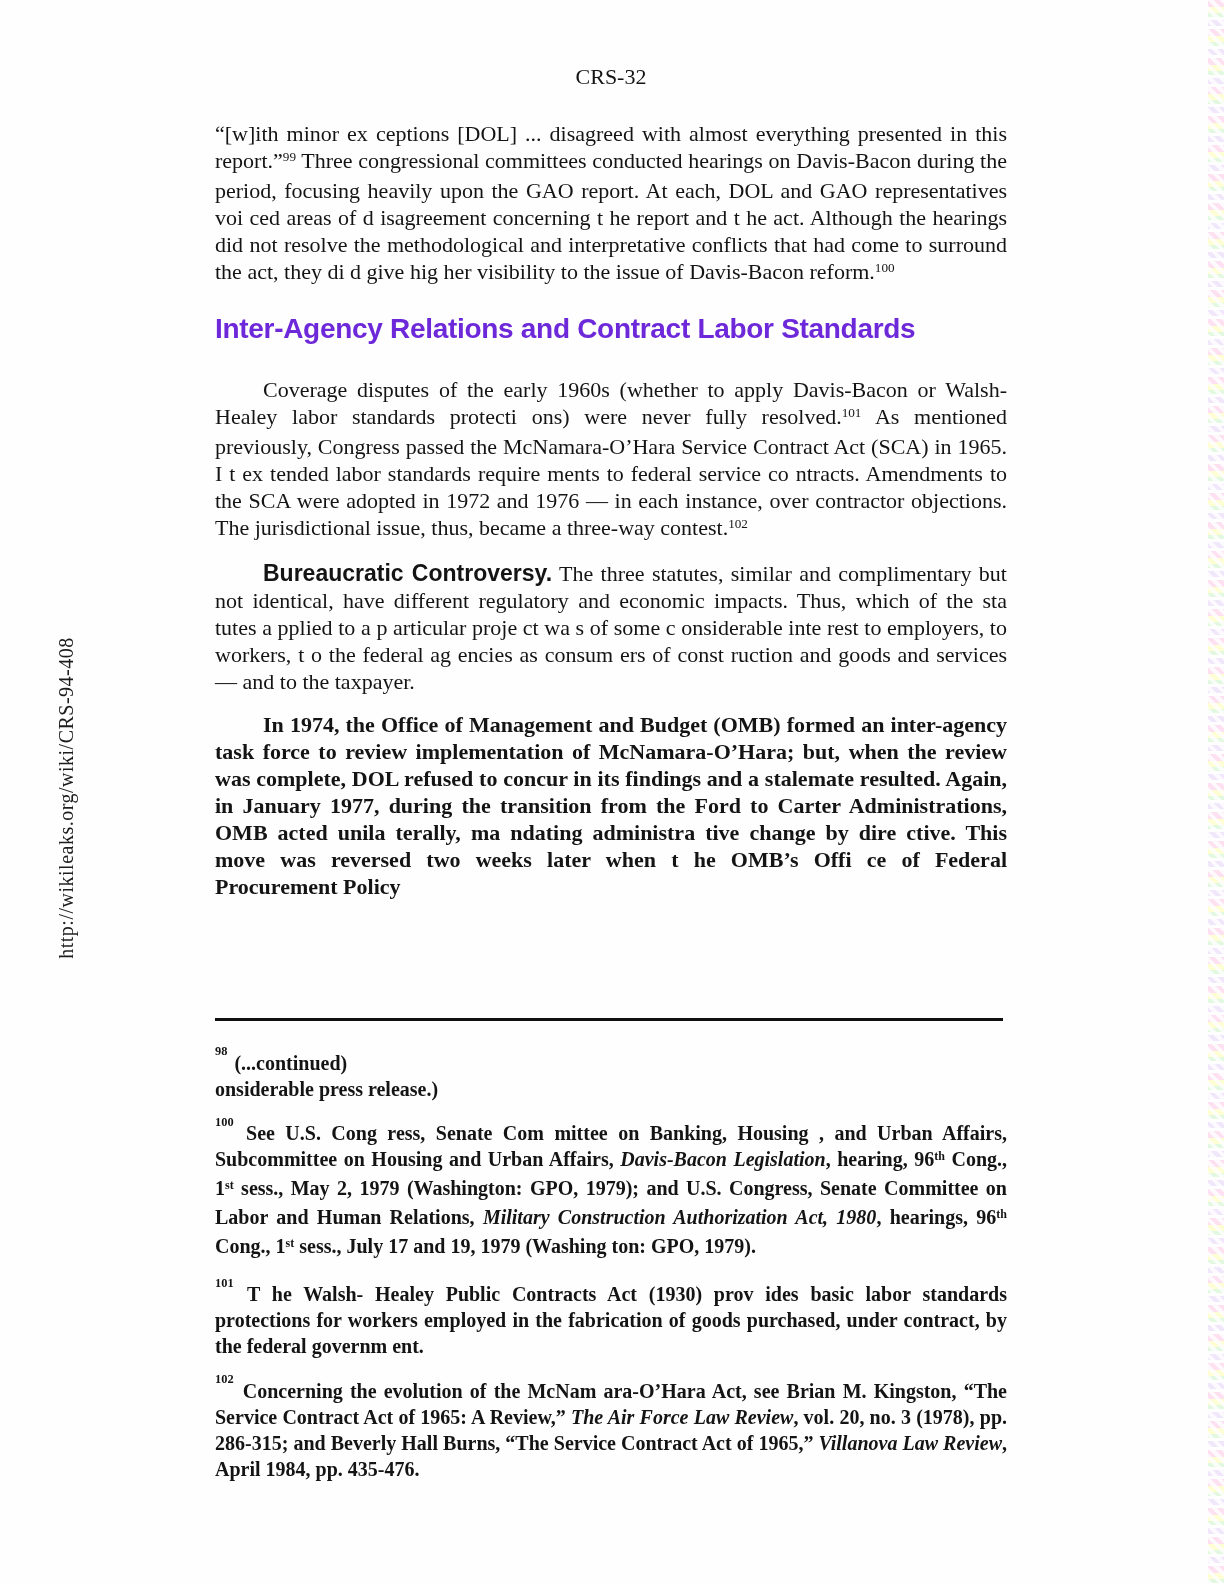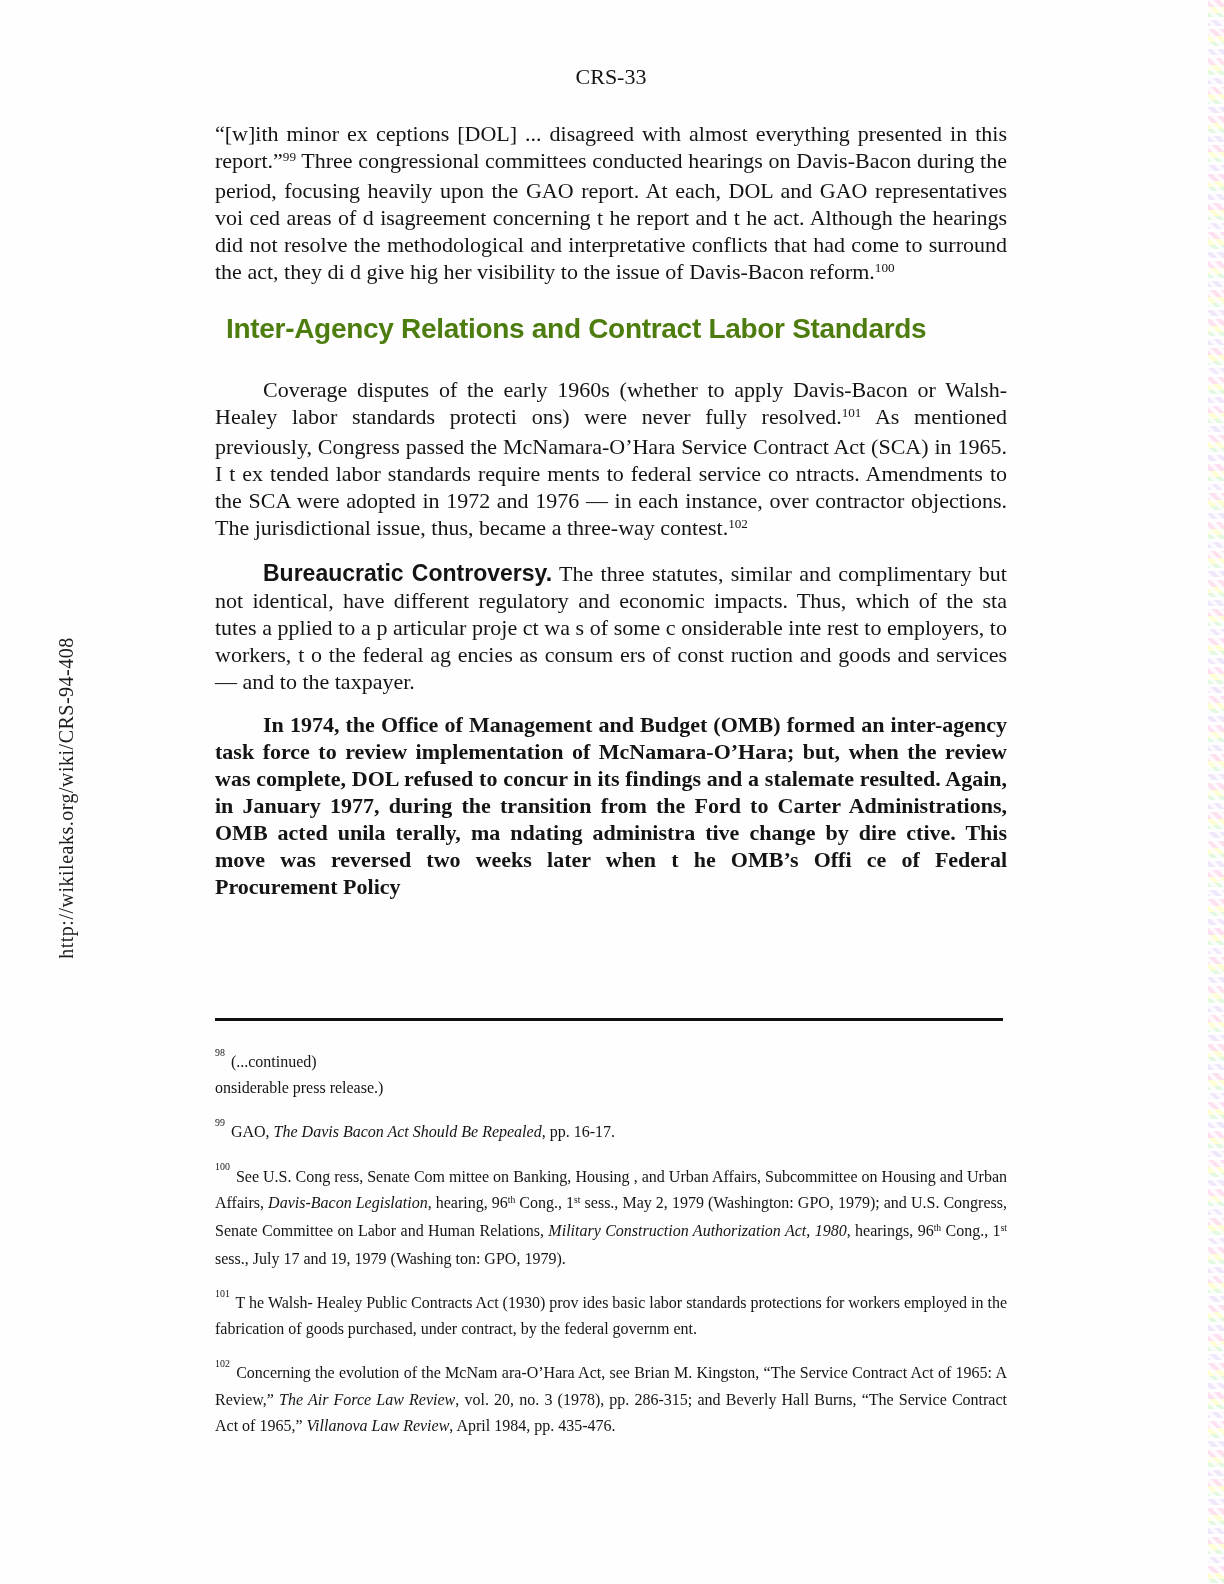--- a/index.html
+++ b/index.html
@@ -48,79 +48,79 @@
   }
   .body-par.indent{text-indent:48px;margin-top:16px;}
   .p2{margin-top:30px;}
   .p3{margin-top:28px;}
   .p4{margin-top:26px;font-weight:bold;}
   h1.section-heading{
     font-family:"Liberation Sans","DejaVu Sans",sans-serif;
     font-weight:700;
     font-size:28px;
     letter-spacing:-0.3px;
-    color:#4d7c0f;
-    margin:24px 0 30px 11px;
+    color:#6d28d9;
+    margin:24px 0 30px 0;
     line-height:34px;
   }
   .seg-sup{font-size:0.60em;position:relative;top:-0.55em;}
   .seg-italic{font-style:italic;}
   .seg-bold-sans{
     font-family:"Liberation Sans","DejaVu Sans",sans-serif;
     font-weight:700;
     font-size:23px;
   }
   .fn-rule{
     margin-top:118px;
     width:788px;
     height:3px;
     background:#101010;
     border:none;
   }
   .footnote{
-    font-size:16px;
+    font-size:20px;
     line-height:26px;
     text-align:justify;
     margin:14px 0 0 0;
+    font-weight:bold;
   }
   .footnote.first{margin-top:24px;}
   .fn-marker{
     font-size:0.62em;
     position:relative;top:-0.55em;
     margin-right:2px;
   }
 </style>
 </head>
 <body>
 
 <div class="page">
 
   <div class="edge-pattern"></div>
 
   <div class="sidebar-url">http://wikileaks.org/wiki/CRS-94-408</div>
 
   <div class="content">
 
-    <div class="page-header">CRS-33</div>
+    <div class="page-header">CRS-32</div>
 
     <p class="body-par p1"><span>“[w]ith minor ex ceptions [DOL] ... disagreed with almost everything presented in this report.”</span><span class="seg-sup">99</span><span>  Three congressional committees conducted hearings on Davis-Bacon during the period, focusing heavily upon the GAO report.  At each, DOL and GAO representatives voi ced areas of d isagreement concerning t he report and t he act.  Although the hearings did not resolve the methodological and interpretative conflicts that had come to surround the act, they di d give hig her visibility to the issue of Davis-Bacon reform.</span><span class="seg-sup">100</span></p>
 
     <h1 class="section-heading">Inter-Agency Relations and Contract Labor Standards</h1>
 
     <p class="body-par indent p2"><span>Coverage disputes of the early 1960s (whether to apply Davis-Bacon or Walsh-Healey labor standards protecti ons) were never fully resolved.</span><span class="seg-sup">101</span><span>  As mentioned previously, Congress passed the McNamara-O’Hara Service Contract Act (SCA) in 1965.  I t ex tended labor standards require ments to federal service co ntracts. Amendments to the SCA were adopted in 1972 and 1976 — in each instance, over contractor objections.  The jurisdictional issue, thus, became a three-way contest.</span><span class="seg-sup">102</span></p>
 
     <p class="body-par indent p3"><span class="seg-bold-sans">Bureaucratic Controversy.</span><span>  The three statutes, similar and complimentary but not identical, have different regulatory and economic impacts.  Thus, which of the sta tutes a pplied to a p articular proje ct wa s of some c onsiderable inte rest to employers, to workers, t o the federal ag encies as consum ers of const ruction and goods and services — and to the taxpayer.</span></p>
 
     <p class="body-par indent p4"><span>In 1974, the Office of Management and Budget (OMB) formed an inter-agency task force to review implementation of McNamara-O’Hara; but, when the review was complete, DOL refused to concur in its findings and a stalemate resulted.  Again, in January 1977, during the transition from the Ford to Carter Administrations, OMB acted unila terally, ma ndating administra tive change by dire ctive.  This move was reversed two weeks later when t he OMB’s Offi ce of Federal Procurement Policy</span></p>
 
     <div class="fn-rule"></div>
 
     <p class="footnote first"><sup class="fn-marker">98</sup><span><span> (...continued)</span><br><span>onsiderable press release.)</span></span></p>
 
-    <p class="footnote"><sup class="fn-marker">99</sup><span><span> GAO, </span><span class="seg-italic">The Davis Bacon Act Should Be Repealed</span><span>, pp. 16-17.</span></span></p>
 
     <p class="footnote"><sup class="fn-marker">100</sup><span><span> See U.S. Cong ress, Senate Com mittee on Banking, Housing , and Urban Affairs, Subcommittee on Housing and Urban Affairs, </span><span class="seg-italic">Davis-Bacon Legislation</span><span>, hearing, 96</span><span class="seg-sup">th</span><span> Cong., 1</span><span class="seg-sup">st</span><span> sess., May 2, 1979 (Washington: GPO, 1979); and U.S. Congress, Senate Committee on Labor and Human Relations, </span><span class="seg-italic">Military Construction Authorization Act, 1980</span><span>, hearings, 96</span><span class="seg-sup">th</span><span> Cong., 1</span><span class="seg-sup">st</span><span> sess., July 17 and 19, 1979 (Washing ton: GPO, 1979).</span></span></p>
 
     <p class="footnote"><sup class="fn-marker">101</sup><span><span> T he Walsh- Healey Public Contracts Act (1930) prov ides basic labor standards protections for workers employed in the fabrication of goods purchased, under contract, by the federal governm ent.</span></span></p>
 
     <p class="footnote"><sup class="fn-marker">102</sup><span><span> Concerning the evolution of the McNam ara-O’Hara Act, see Brian M. Kingston, “The Service Contract Act of 1965:  A Review,” </span><span class="seg-italic">The Air Force Law Review</span><span>, vol. 20, no. 3 (1978), pp. 286-315; and Beverly Hall Burns, “The Service Contract Act of 1965,” </span><span class="seg-italic">Villanova Law Review</span><span>, April 1984, pp. 435-476.</span></span></p>
 
   </div>
 </div>
 

